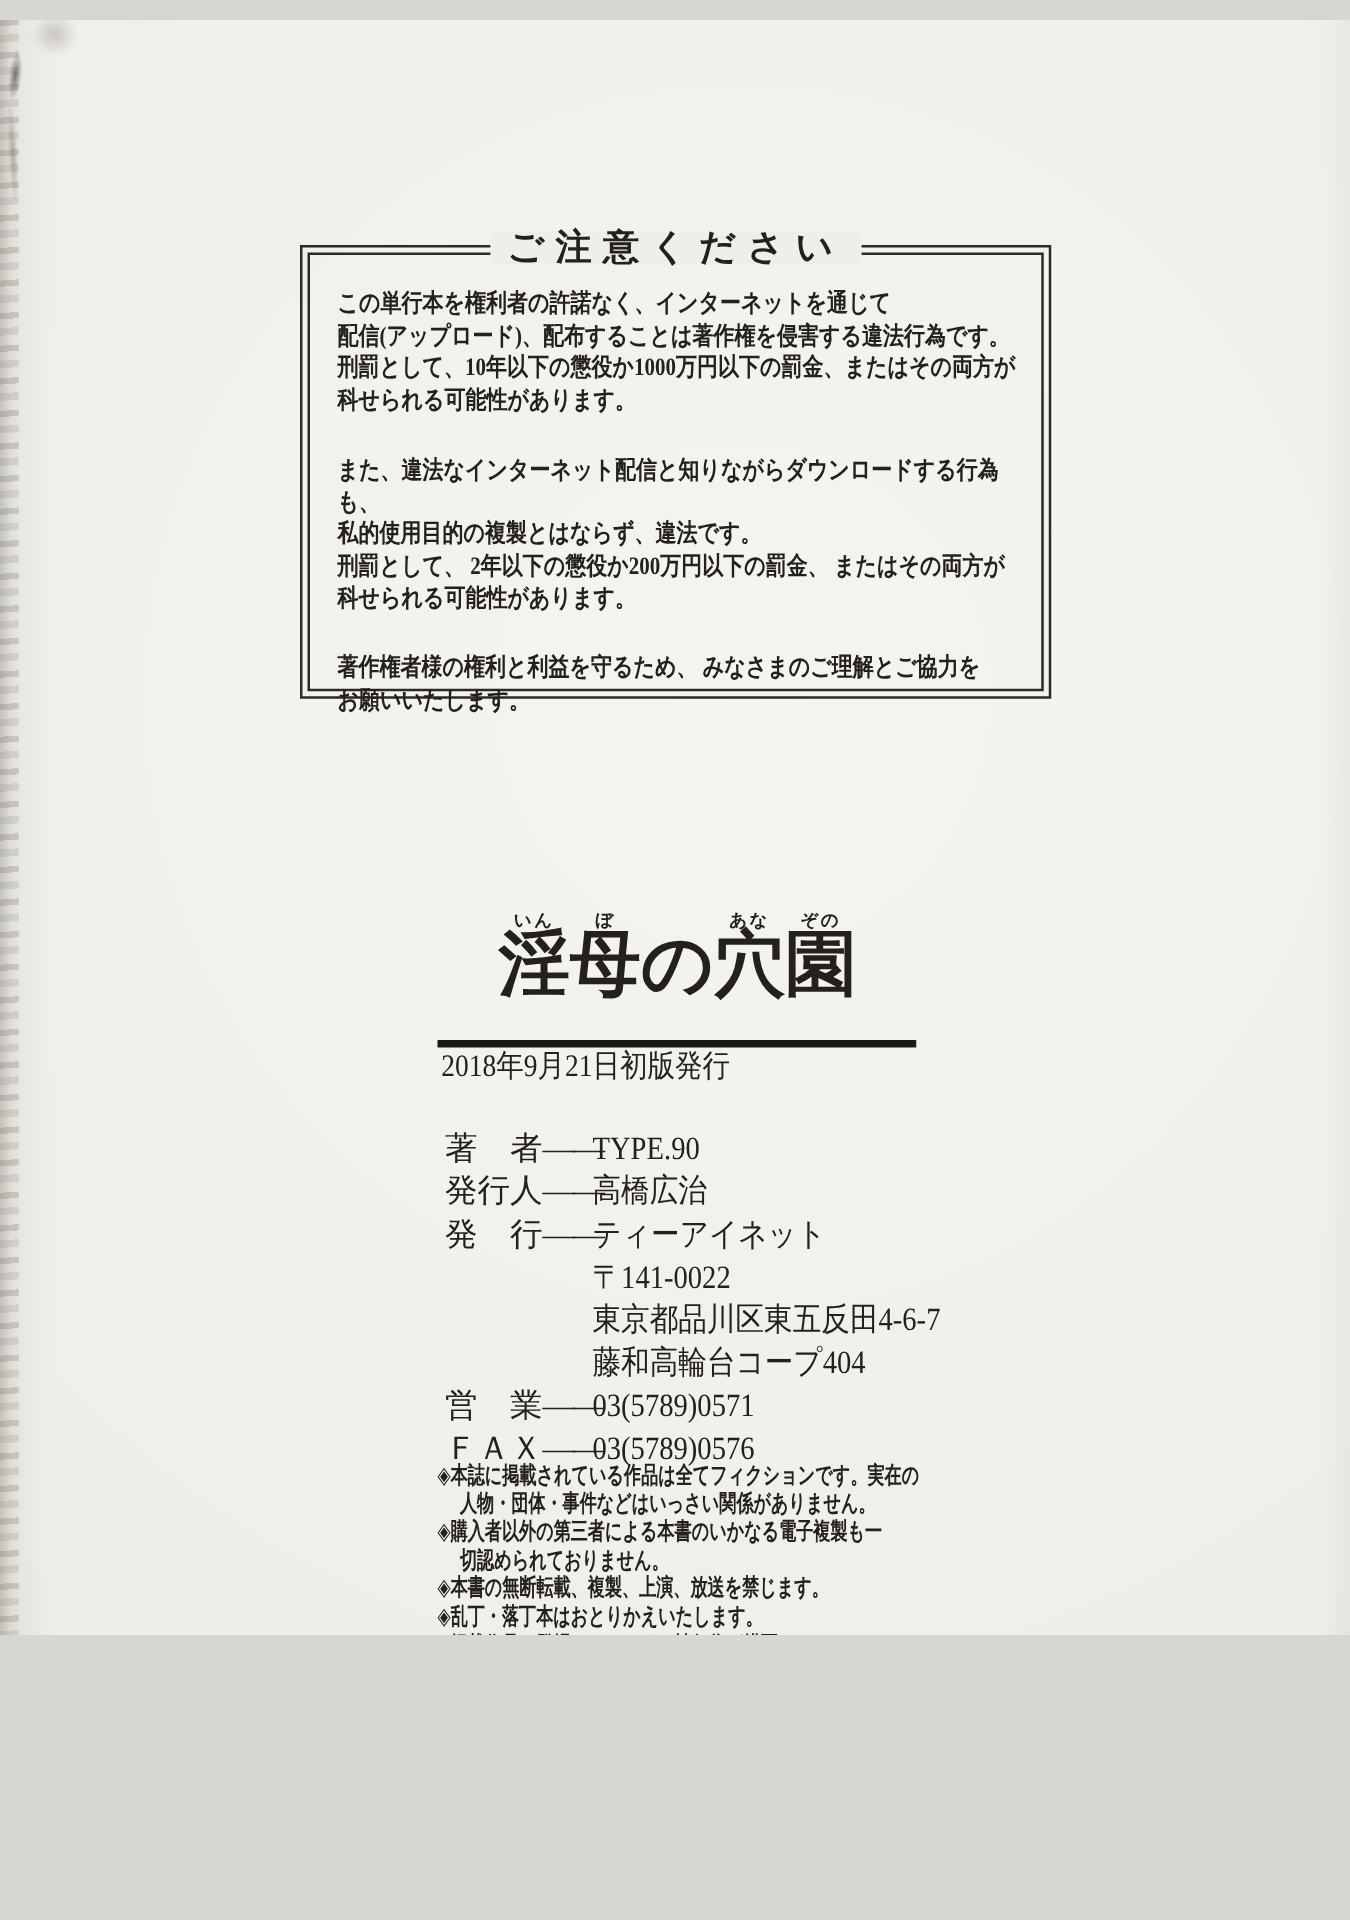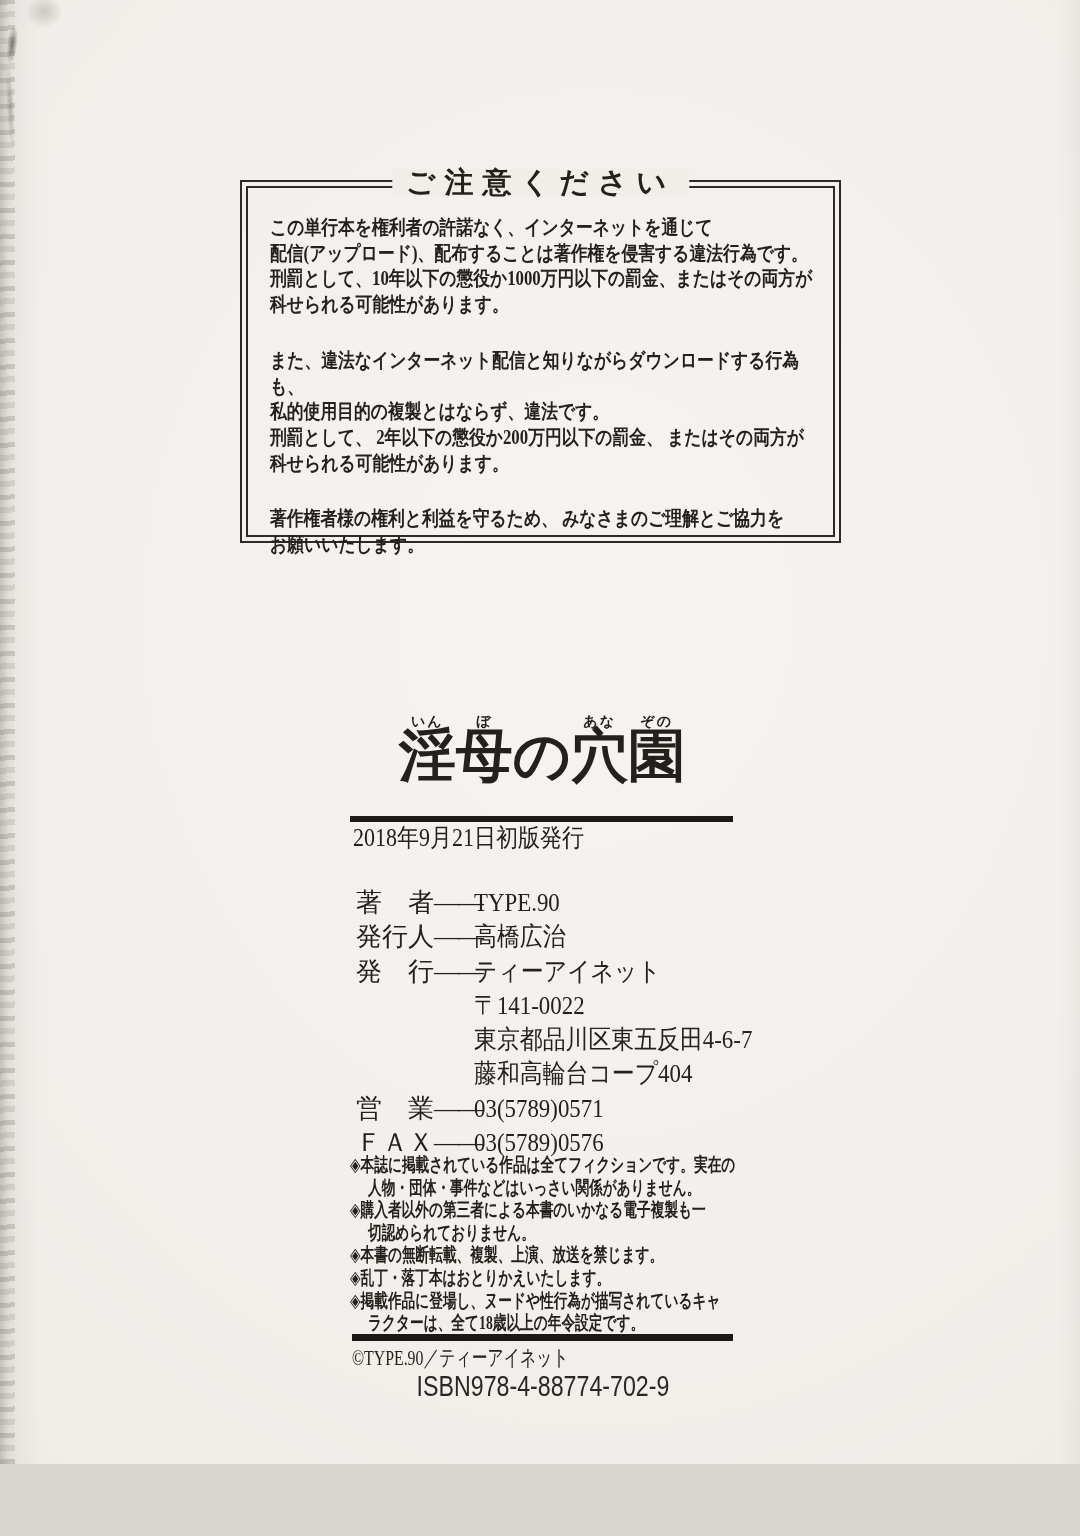--- a/index.html
+++ b/index.html
@@ -2,22 +2,22 @@
 <html style="--paper: #f0eee9; --ink: #24211d;"><head>
 <meta charset="utf-8">
 <style>
   :root{
     --paper:#f0eee9;
     --ink:#24211d;
   }
   html,body{margin:0;padding:0;background:#d8d6d1;}
   .page{
     position:relative;
-    width:1080px;height:1464px;
-    margin:0 auto;
+    width:1080px;height:1292px;
+    margin:16px auto;
     background:
       radial-gradient(140% 120% at 55% 42%, rgba(255,255,255,0.35) 0%, rgba(255,255,255,0) 55%),
       var(--paper);
     overflow:hidden;
     font-family:"Liberation Serif","DejaVu Serif",serif;
     color:var(--ink);
   }
   .page::after{
     content:"";position:absolute;inset:0;pointer-events:none;
     background:

